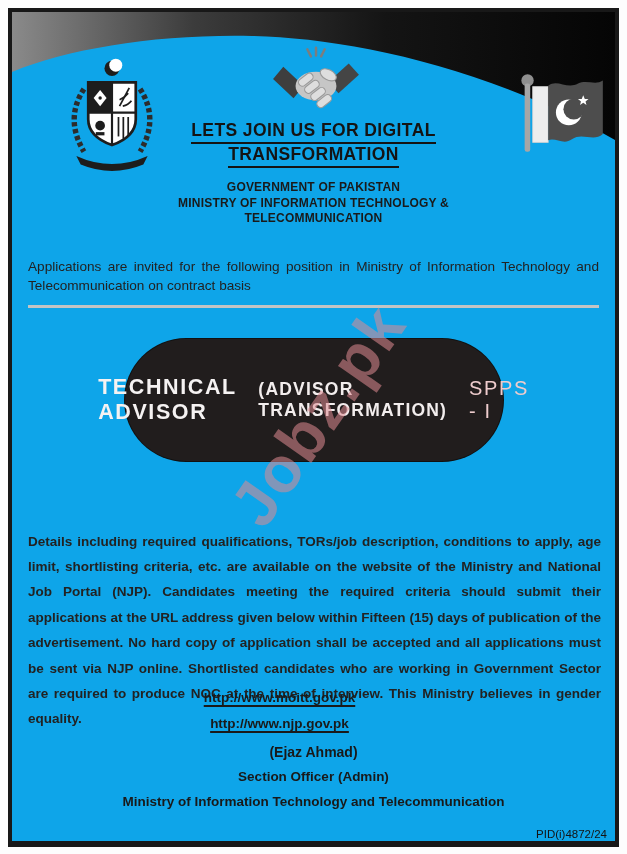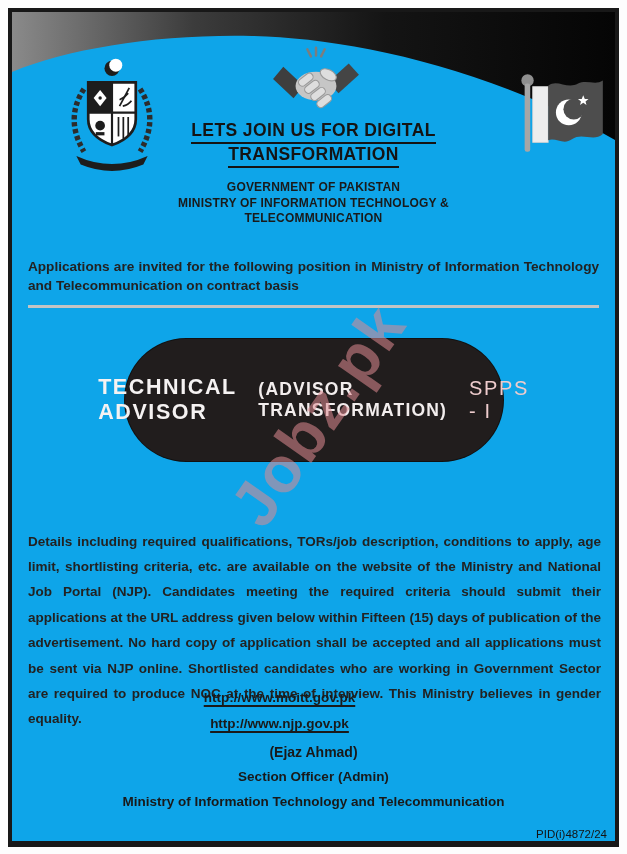--- a/index.html
+++ b/index.html
@@ -18,21 +18,21 @@
   .handshake{position:absolute;left:258px;top:34px;width:92px;height:74px;}
   .flag{position:absolute;left:498px;top:58px;width:98px;height:88px;}
 
   .title-block{position:absolute;left:0;top:108px;width:603px;text-align:center;}
   .title-line{display:inline-block;font-size:17.5px;font-weight:800;letter-spacing:.4px;
               color:#141414;border-bottom:2.5px solid #141414;padding-bottom:1px;line-height:21px;}
   .gov-block{position:absolute;left:0;top:168px;width:603px;text-align:center;
              font-size:12px;font-weight:700;color:#1a1a1a;line-height:15.5px;letter-spacing:.2px;}
 
   .intro{position:absolute;left:16px;top:231px;width:571px;
-         font-size:13.6px;font-weight:700;line-height:19.5px;text-align:justify;color:#222;}
+         font-size:13.6px;font-weight:400;line-height:19.5px;text-align:justify;color:#222;}
 
   .divider{position:absolute;left:16px;top:293px;width:571px;height:3px;
            background:#c4c4c4;border:none;margin:0;}
 
   .banner{position:absolute;left:50%;top:327px;transform:translateX(-50%);
           width:378px;height:122px;background:#211d1d;border-radius:61px;
           display:flex;align-items:center;justify-content:center;
           gap:22px;box-shadow:0 0 0 1px #111;}
   .banner-title{color:#f5f2f2;font-size:21.5px;font-weight:800;letter-spacing:1.6px;}
   .banner-subtitle{color:#f2eded;font-size:17.5px;font-weight:800;letter-spacing:1.2px;}

